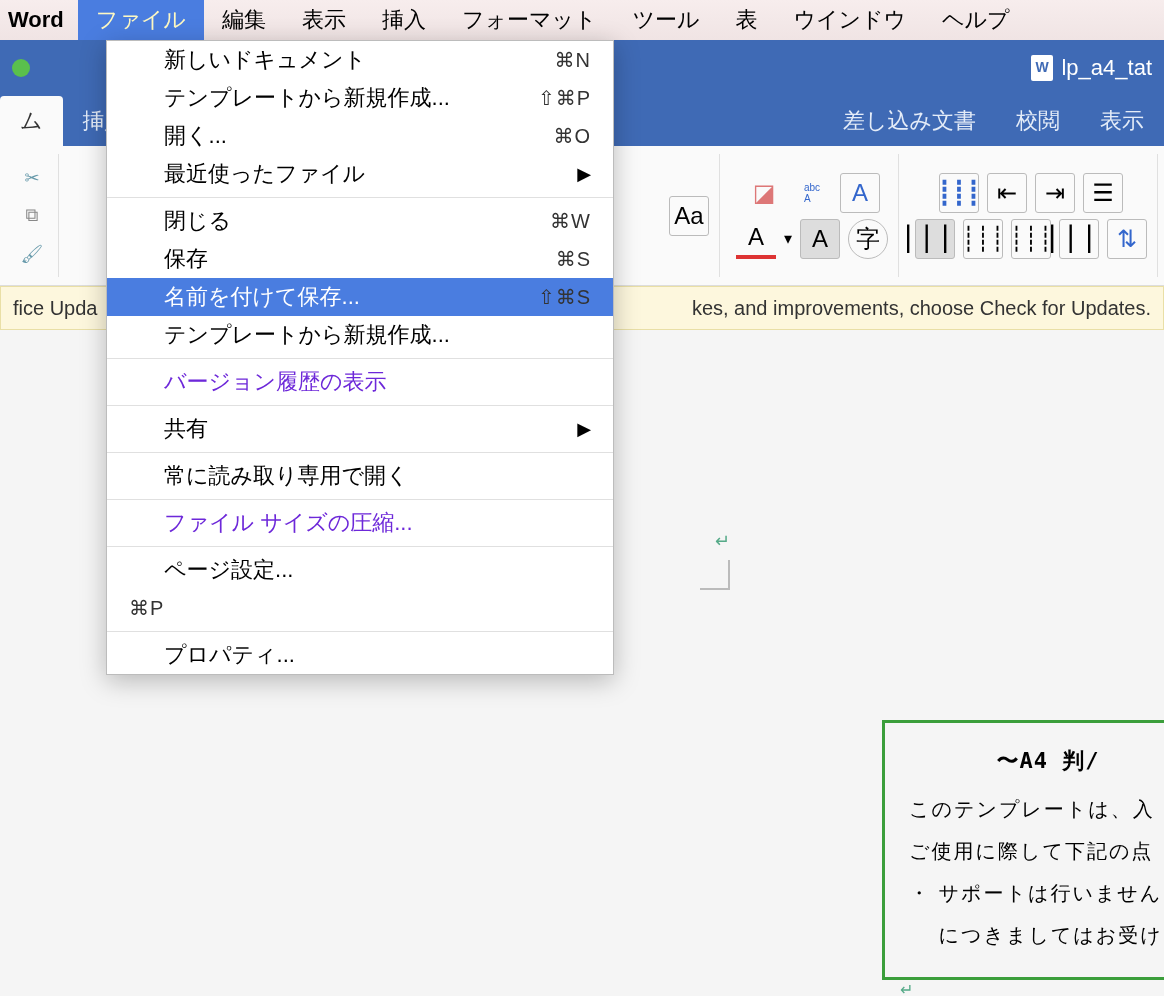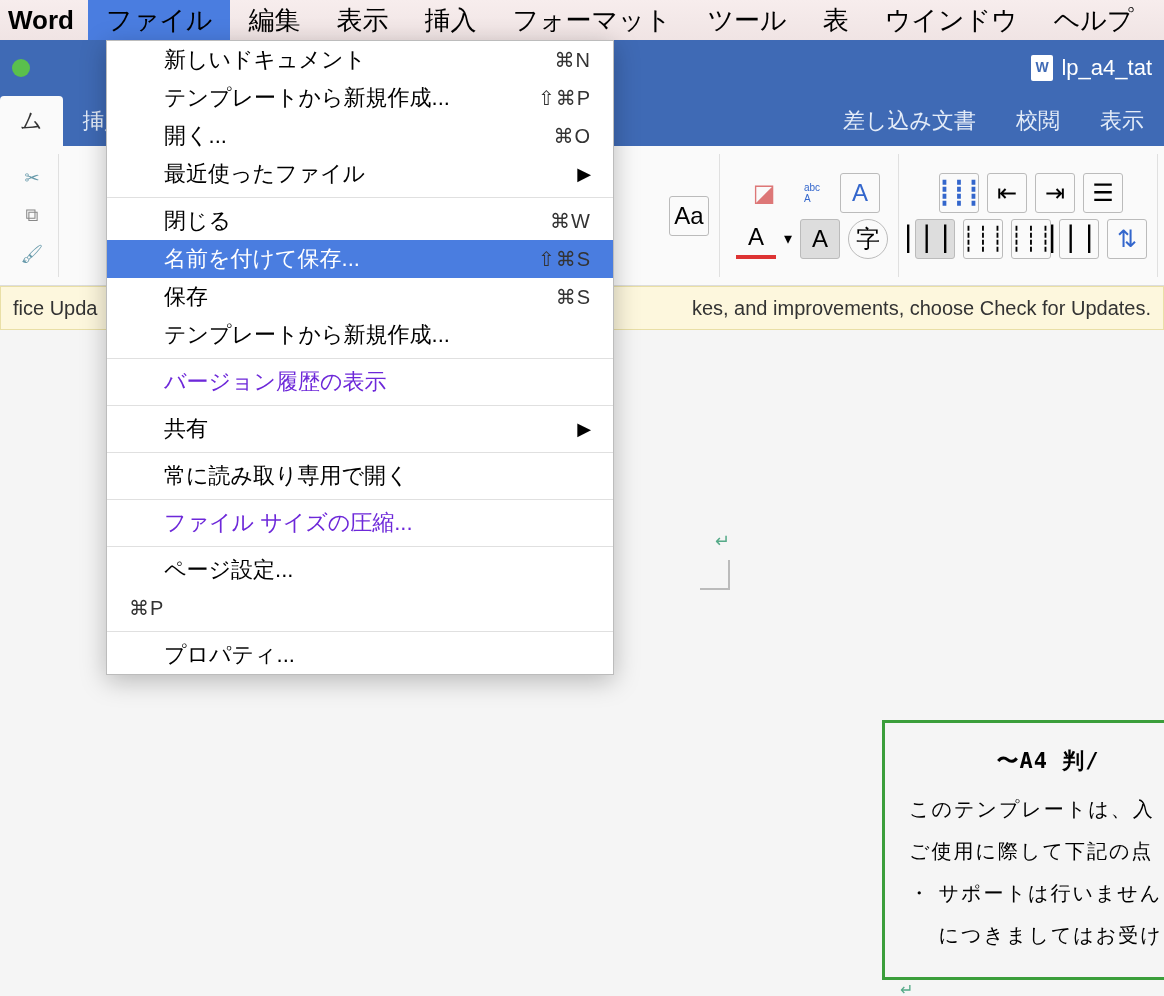--- a/index.html
+++ b/index.html
@@ -1,21 +1,21 @@
 <!DOCTYPE html>
 <html><head>
 <meta charset="utf-8">
 <style>
 * { margin: 0; padding: 0; box-sizing: border-box; font-family: -apple-system, "Hiragino Kaku Gothic ProN", sans-serif; }
 body { width: 1164px; height: 996px; overflow: hidden; background: #f5f5f5; position: relative; }
 
-.menubar { height: 40px; background: linear-gradient(#f7eded, #f0e4e4); display: flex; align-items: center; padding: 0 8px; font-size: 26px; font-weight: 400; }
+.menubar { height: 40px; background: linear-gradient(#f7eded, #f0e4e4); display: flex; align-items: center; padding: 0 8px; font-size: 22px; font-weight: 400; }
 .menubar .app-name { font-weight: 700; margin-right: 14px; }
 .menubar .menu-item { padding: 6px 18px; cursor: default; }
-.menubar .menu-item.active { background: #4a7de0; color: #000000; }
+.menubar .menu-item.active { background: #4a7de0; color: #fef9c3; }
 
 .win { position: absolute; top: 40px; left: 0; right: 0; background: #fff; }
 .titlebar { height: 56px; background: #3f6ab5; display: flex; align-items: center; padding: 0 12px; color: #fff; font-size: 22px; }
 .traffic-dot { width: 18px; height: 18px; border-radius: 50%; background: #5ac04c; margin-right: 14px; }
 .titlebar .filler { flex: 1; }
 .titlebar .doc-icon { width: 22px; height: 26px; background: #fff; border-radius: 2px; margin-right: 8px; display:inline-block; position:relative; }
 .titlebar .doc-icon::before{content:"W"; color:#3f6ab5; font-weight:700; font-size:14px; position:absolute; left:4px; top:4px;}
 
 .ribbon-tabs { height: 50px; background: #3f6ab5; display: flex; align-items: flex-end; padding-left: 0; color: #e4ecf8; font-size: 22px; }
 .ribbon-tabs .tab { padding: 10px 20px; cursor: default; }
@@ -162,29 +162,29 @@
     </div>
   <div class="row">
       <span class="label">最近使ったファイル</span>
       <span class="arrow">▶</span>
     </div>
   <div class="sep"></div>
   <div class="row">
       <span class="label">閉じる</span>
       <span class="shortcut">⌘W</span>
     </div>
+  <div class="row">
+      <span class="label">保存</span>
+      <span class="shortcut">⌘S</span>
+    </div>
   <div class="row sel">
       <span class="label">名前を付けて保存...</span>
       <span class="shortcut">⇧⌘S</span>
     </div>
   <div class="row">
-      <span class="label">保存</span>
-      <span class="shortcut">⌘S</span>
-    </div>
-  <div class="row">
       <span class="label">テンプレートから新規作成...</span>
     </div>
   <div class="sep"></div>
   <div class="row dis">
       <span class="label">バージョン履歴の表示</span>
     </div>
   <div class="sep"></div>
   <div class="row">
       <span class="label">共有</span>
       <span class="arrow">▶</span>

